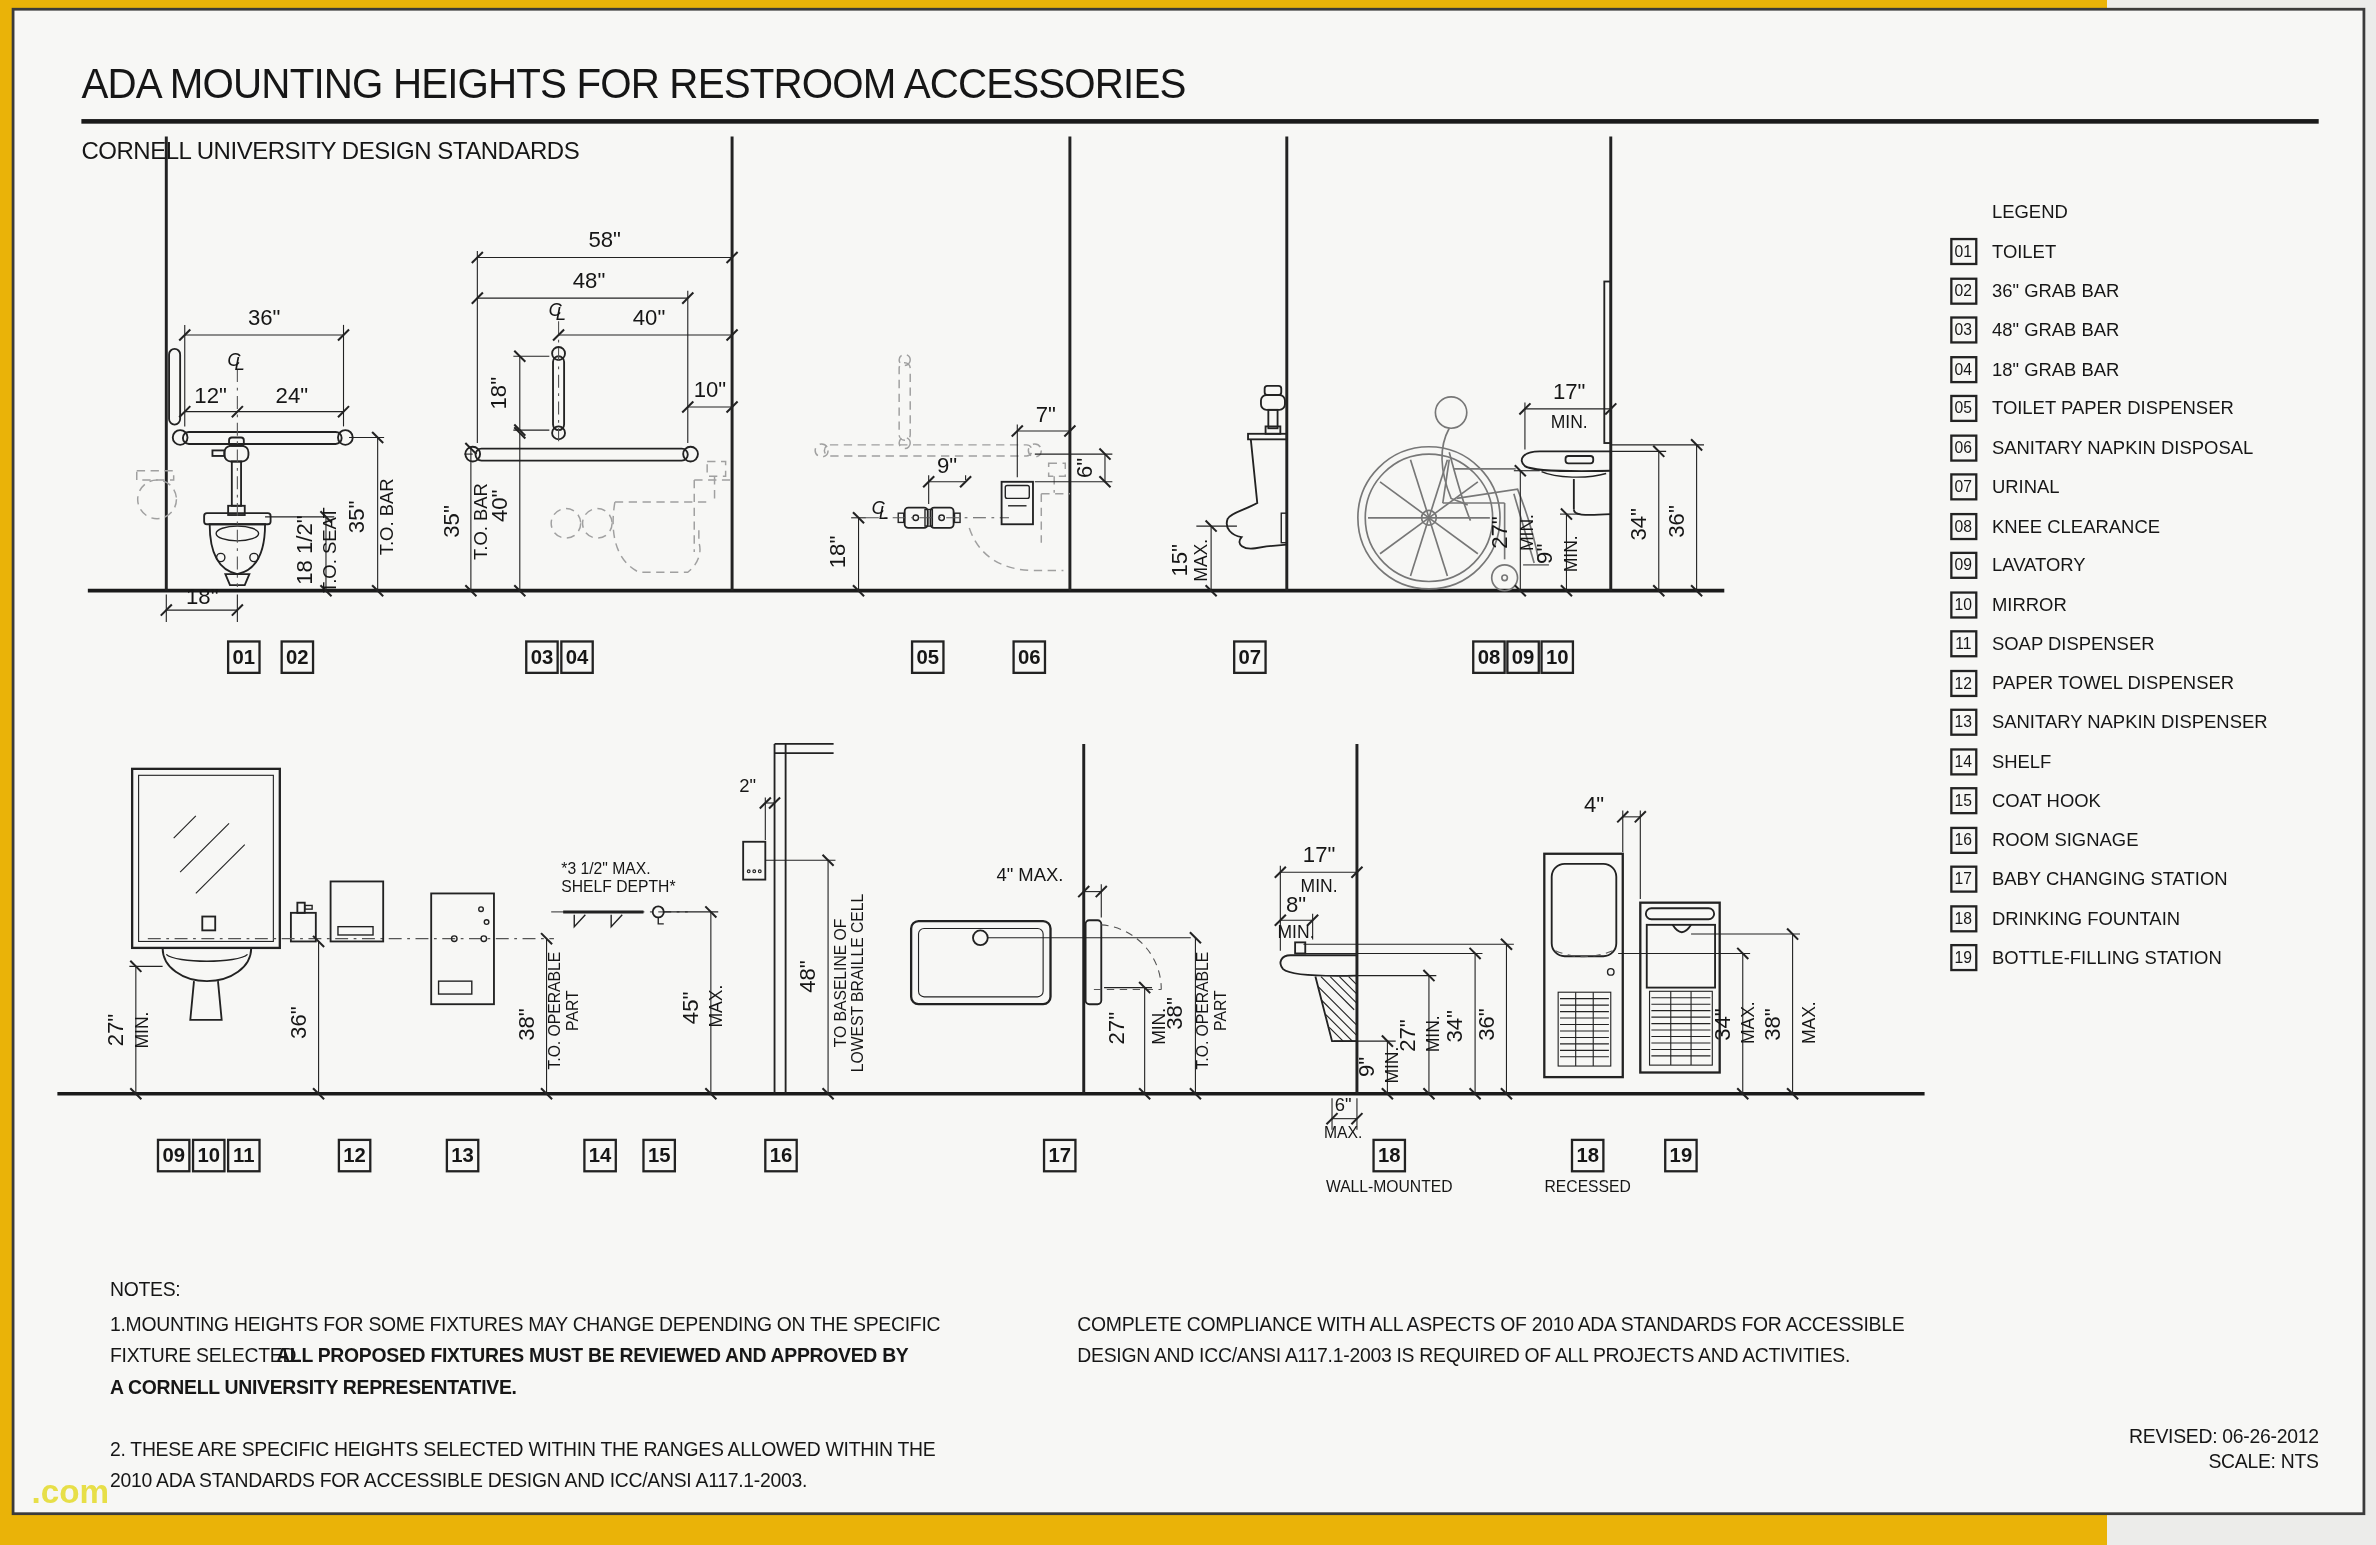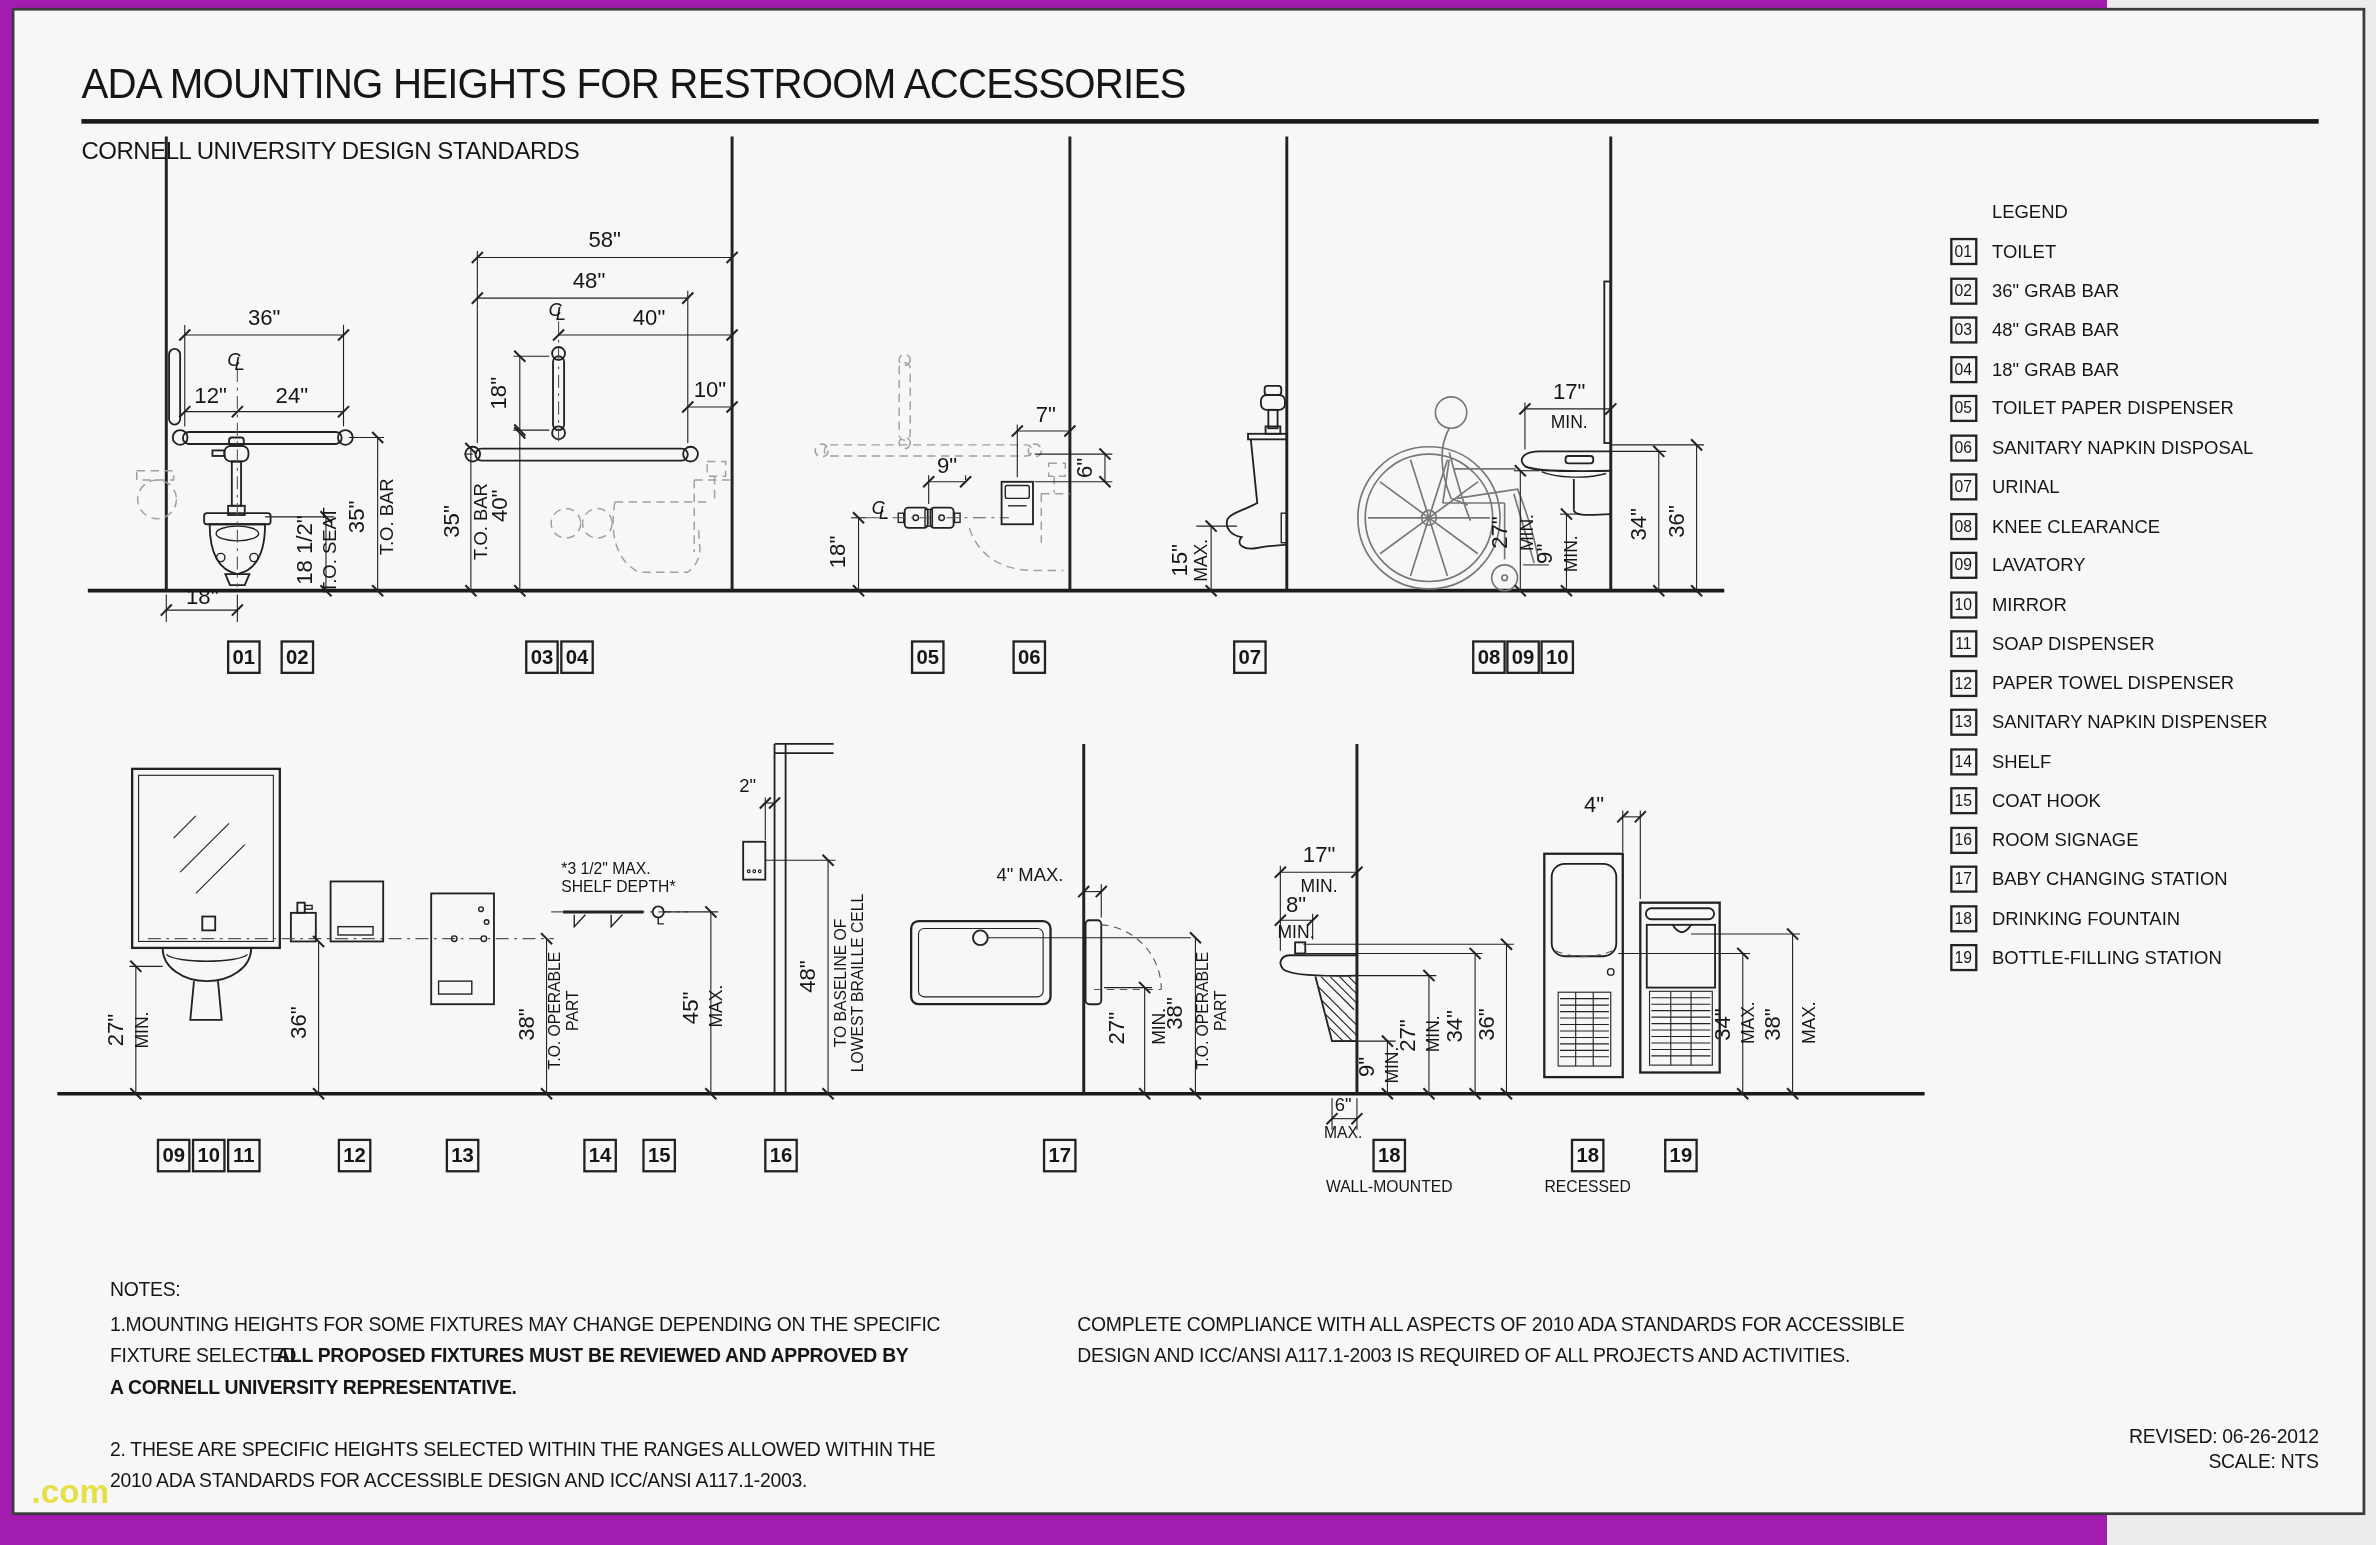--- a/index.html
+++ b/index.html
@@ -1,16 +1,16 @@
 <!DOCTYPE html>
 <html style="font-size:14.8px"><head>
 <meta charset="utf-8">
 <style>
   html,body{margin:0;padding:0;background:#ececea;}
-  .page{position:relative;width:2107px;height:1546px;background:#a21caf;font-family:"Liberation Sans",sans-serif;}
+  .page{position:relative;width:2107px;height:1546px;background:#eab308;font-family:"Liberation Sans",sans-serif;}
   svg{position:absolute;left:0;top:0;}
   svg text{font-family:"Liberation Sans",sans-serif;fill:#161616;}
   .ttl{font-size:47px;letter-spacing:-1px;}
   .sub{font-size:26px;letter-spacing:-.5px;}
   .nt{font-size:21px;letter-spacing:-.3px;}
   .ntb{font-size:21px;font-weight:700;letter-spacing:-.3px;}
   .d24{font-size:24px;}
   .d20{font-size:20px;}
   .d19{font-size:19px;}
   .d17{font-size:17px;}

